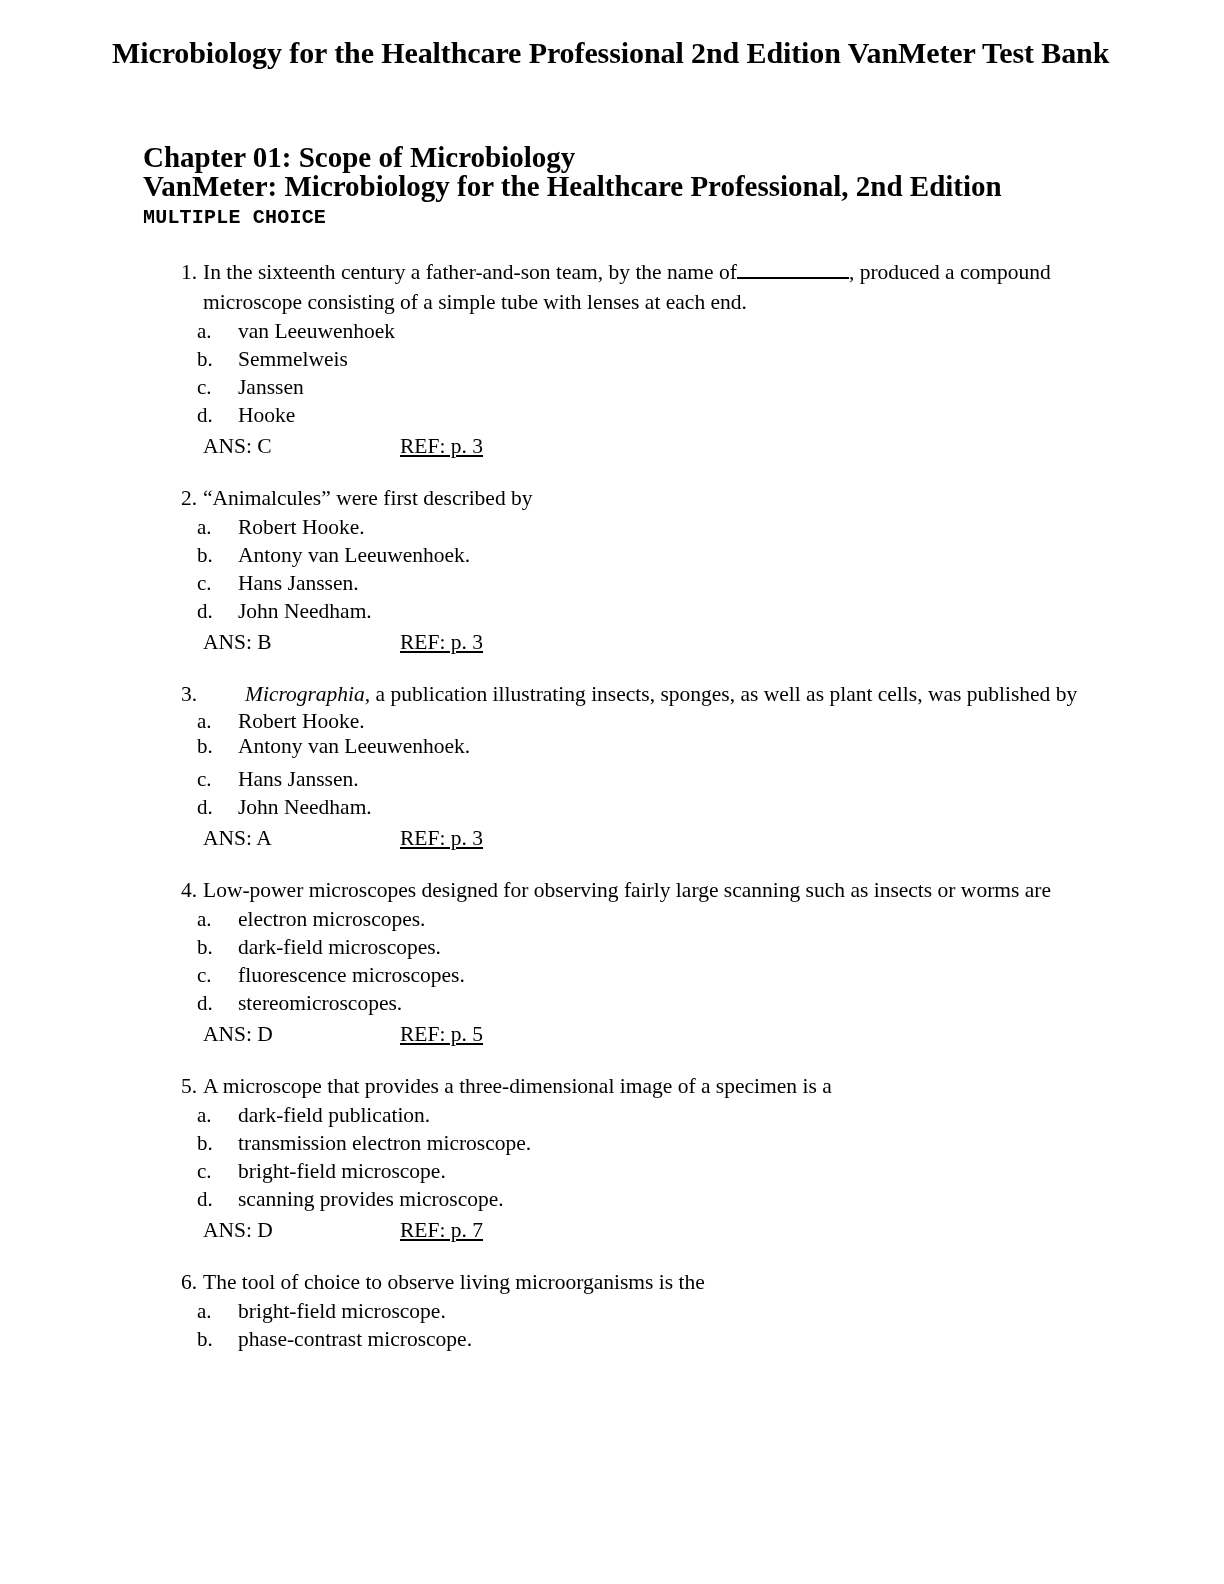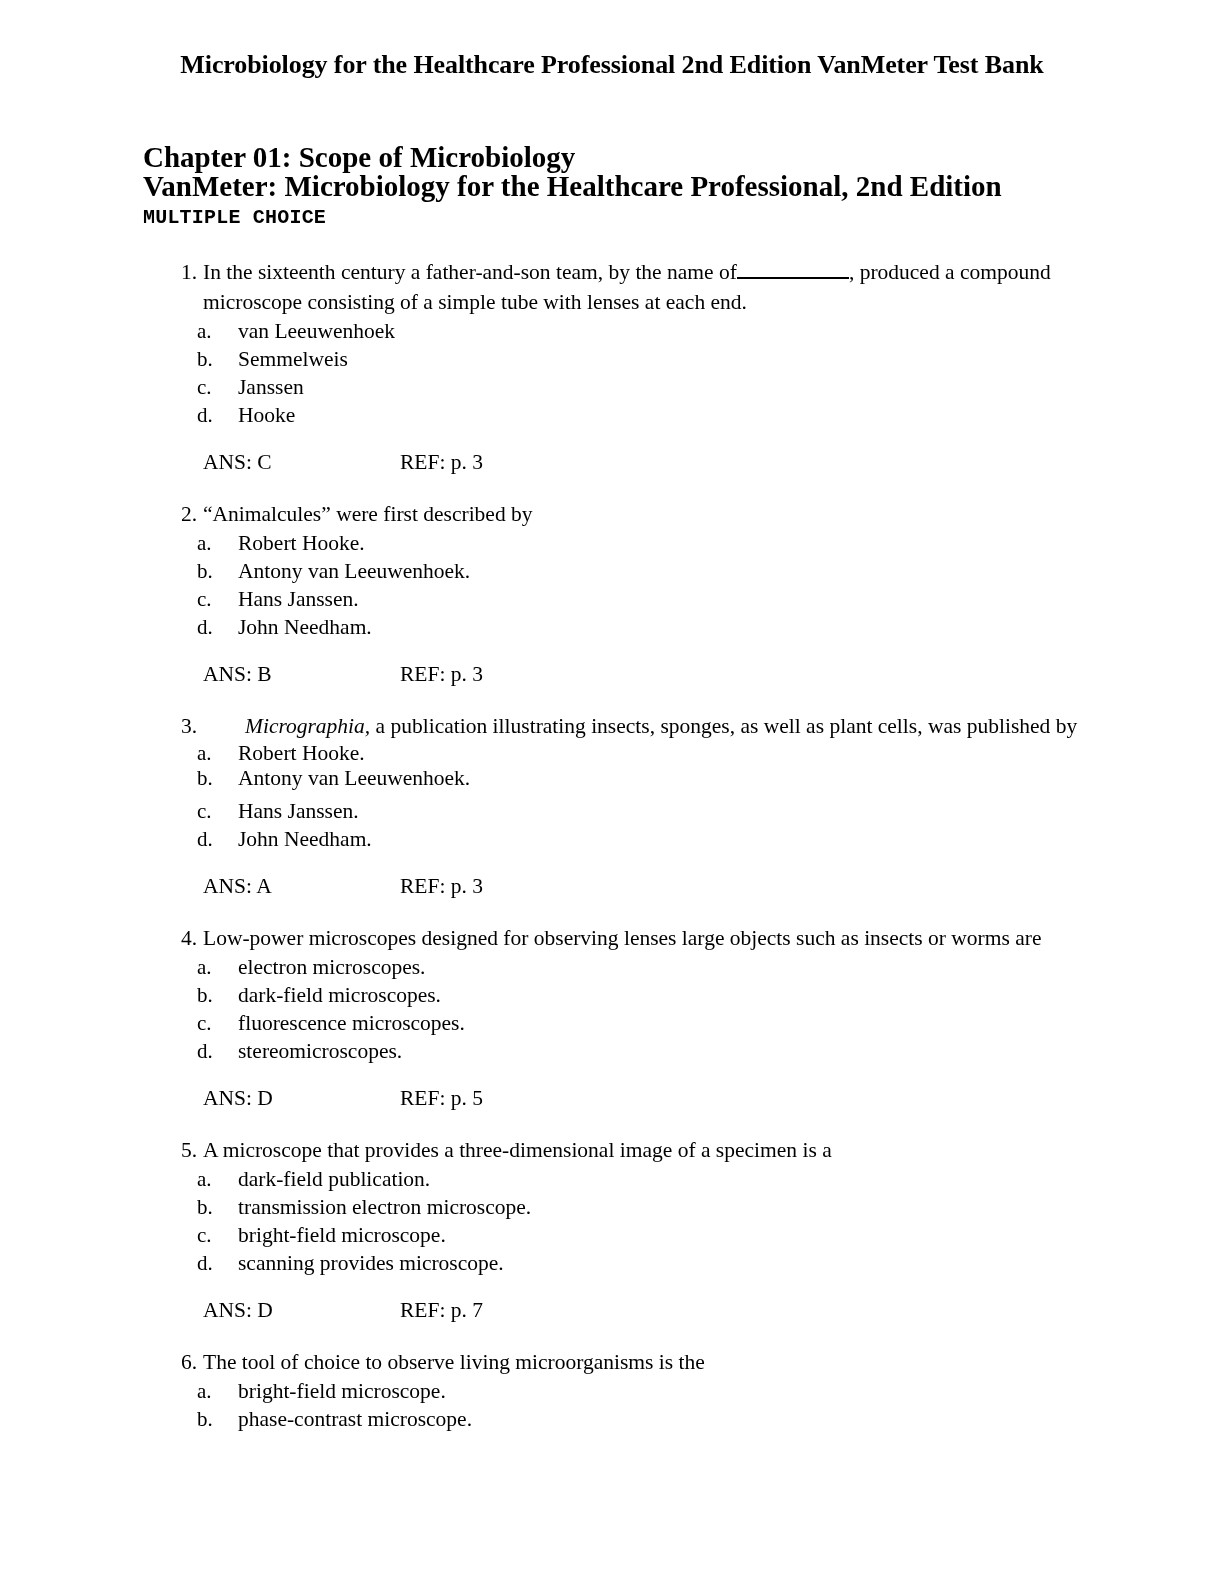--- a/index.html
+++ b/index.html
@@ -24,25 +24,25 @@
     top: 0;
     width: 1224px;
     height: 1584px;
     background: #ffffff;
   }
 
   
   .doc-title {
     position: absolute;
     left: 112px;
-    top: 46px;
+    top: 34px;
     width: 1000px;
-    text-align: center;
+    text-align: left;
     font-weight: bold;
-    font-size: 26px;
+    font-size: 30px;
     line-height: 38px;
     letter-spacing: -0.1px;
   }
 
   
   .header-block {
     position: absolute;
     left: 143px;
     top: 143px;
     width: 960px;
@@ -134,26 +134,27 @@
     text-align: left;
     font-size: 21px;
   }
 
   
   .answer-row {
     position: relative;
     padding-left: 203px;
     font-size: 21.5px;
     line-height: 30px;
-    margin-top: 18px;
+    margin-top: 2px;
   }
   .ans-ref {
     position: absolute;
     left: 400px;
     top: 0;
+    text-decoration: underline;
   }
 
   .q-spacer { height: 22px; }
 </style>
 </head>
 <body>
 
 <div class="page">
 
   <div class="doc-title">Microbiology for the Healthcare Professional 2nd Edition VanMeter Test Bank</div>
@@ -203,21 +204,21 @@
           <div class="option-row tight"><span class="opt-letter">b.</span><span>Antony van Leeuwenhoek.</span></div>
           <div class="option-row gap-before"><span class="opt-letter">c.</span><span>Hans Janssen.</span></div>
           <div class="option-row"><span class="opt-letter">d.</span><span>John Needham.</span></div>
         </div>
         <div class="answer-row"><span>ANS:  A</span><span class="ans-ref">REF:  p. 3</span></div>
       </div>
       <div class="q-spacer"></div>
       <div class="question-block">
         <div class="q-row">
           <span class="q-num">4.</span>
-          <span class="q-text"><span>Low-power microscopes designed for observing lenses large objects such as insects or worms are</span></span>
+          <span class="q-text"><span>Low-power microscopes designed for observing fairly large scanning such as insects or worms are</span></span>
         </div>
         <div class="options">
           <div class="option-row"><span class="opt-letter">a.</span><span>electron microscopes.</span></div>
           <div class="option-row"><span class="opt-letter">b.</span><span>dark-field microscopes.</span></div>
           <div class="option-row"><span class="opt-letter">c.</span><span>fluorescence microscopes.</span></div>
           <div class="option-row"><span class="opt-letter">d.</span><span>stereomicroscopes.</span></div>
         </div>
         <div class="answer-row"><span>ANS:  D</span><span class="ans-ref">REF:  p. 5</span></div>
       </div>
       <div class="q-spacer"></div>

